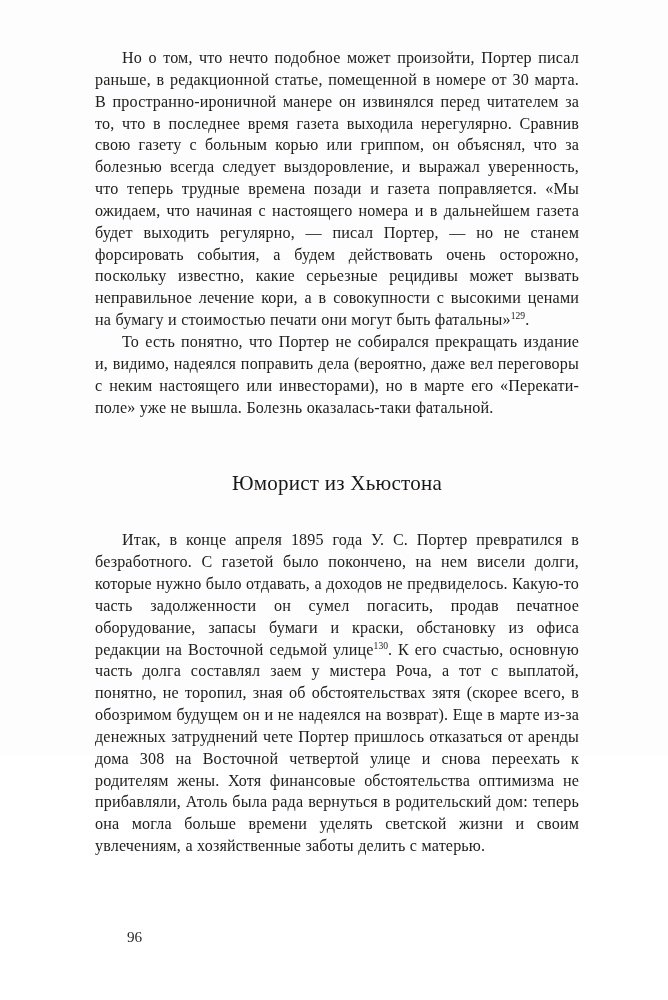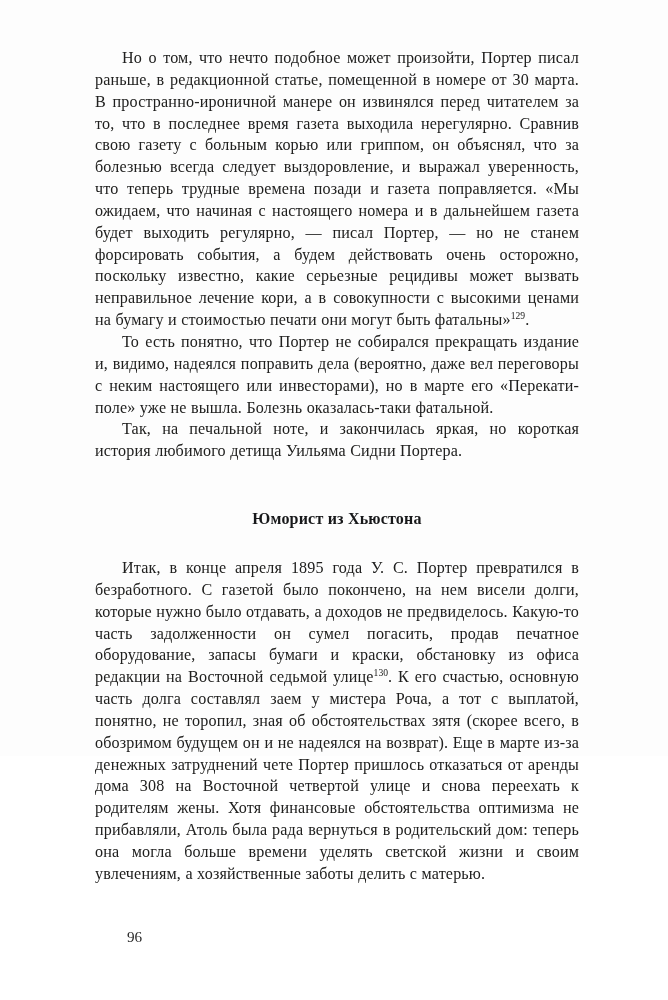--- a/index.html
+++ b/index.html
@@ -45,24 +45,24 @@
   }
 
   .sup-note {
     font-size: 9.6px;
     vertical-align: super;
     line-height: 0;
     letter-spacing: 0;
   }
 
   h2.section-heading {
-    margin: 0;
-    font-size: 16px;
+    margin: 8px;
+    font-size: 21px;
     line-height: 22px;
-    font-weight: bold;
+    font-weight: normal;
     text-align: center;
     text-indent: 0;
     color: #17181a;
     letter-spacing: 0.012em;
   }
 
   .gap-before-heading { height: 46px; }
   .gap-after-heading  { height: 27px; }
 
   .page-number {
@@ -80,21 +80,20 @@
 <body>
 
 <div class="page">
 
   <div class="text-column">
 
     <p class="para"><span>Но о том, что нечто подобное может произойти, Портер писал раньше, в редакционной статье, помещенной в номере от 30 марта. В пространно-ироничной манере он извинялся перед читателем за то, что в последнее время газета выходила нерегулярно. Сравнив свою газету с больным корью или гриппом, он объяснял, что за болезнью всегда следует выздоровление, и выражал уверенность, что теперь трудные времена позади и газета поправляется. «Мы ожидаем, что начиная с настоящего номера и в дальнейшем газета будет выходить регулярно, — писал Портер, — но не станем форсировать события, а будем действовать очень осторожно, поскольку известно, какие серьезные рецидивы может вызвать неправильное лечение кори, а в совокупности с высокими ценами на бумагу и стоимостью печати они могут быть фатальны»</span><span class="sup-note">129</span><span>.</span></p>
 
     <p class="para"><span>То есть понятно, что Портер не собирался прекращать издание и, видимо, надеялся поправить дела (вероятно, даже вел переговоры с неким настоящего или инвесторами), но в марте его «Перекати-поле» уже не вышла. Болезнь оказалась-таки фатальной.</span></p>
 
-    <p class="para"><span>Так, на печальной ноте, и закончилась яркая, но короткая история любимого детища Уильяма Сидни Портера.</span></p>
 
     <div class="gap-before-heading"></div>
 
     <h2 class="section-heading">Юморист из Хьюстона</h2>
 
     <div class="gap-after-heading"></div>
 
     <p class="para"><span>Итак, в конце апреля 1895 года У. С. Портер превратился в безработного. С газетой было покончено, на нем висели долги, которые нужно было отдавать, а доходов не предвиделось. Какую-то часть задолженности он сумел погасить, продав печатное оборудование, запасы бумаги и краски, обстановку из офиса редакции на Восточной седьмой улице</span><span class="sup-note">130</span><span>. К его счастью, основную часть долга составлял заем у мистера Роча, а тот с выплатой, понятно, не торопил, зная об обстоятельствах зятя (скорее всего, в обозримом будущем он и не надеялся на возврат). Еще в марте из-за денежных затруднений чете Портер пришлось отказаться от аренды дома 308 на Восточной четвертой улице и снова переехать к родителям жены. Хотя финансовые обстоятельства оптимизма не прибавляли, Атоль была рада вернуться в родительский дом: теперь она могла больше времени уделять светской жизни и своим увлечениям, а хозяйственные заботы делить с матерью.</span></p>
 
 

